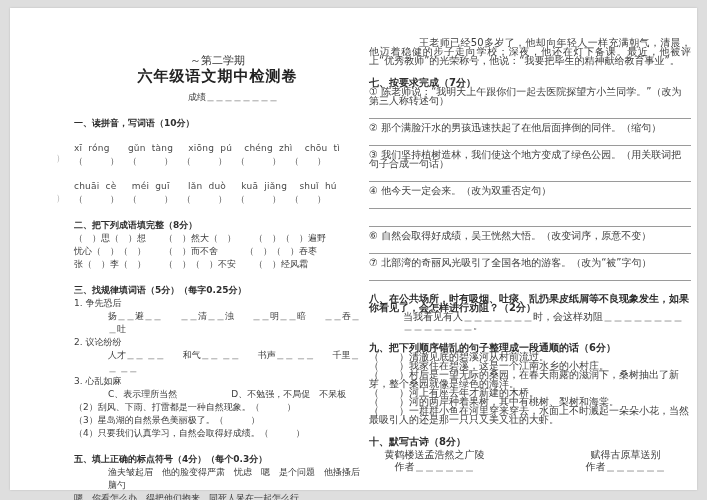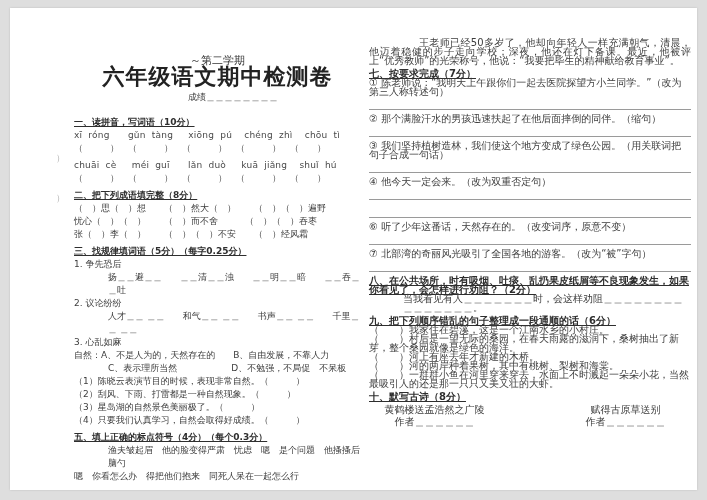--- a/index.html
+++ b/index.html
@@ -18,25 +18,25 @@
   }
   .cols{
     position:absolute;left:0;top:0;right:0;bottom:0;
     display:flex;
     padding:30px 6px 0 64px;
     box-sizing:border-box;
   }
   .col-left{width:287px;margin-right:8px;flex:none;font-size:9px;line-height:13px;}
   .col-right{width:322px;flex:none;font-size:10px;line-height:9px;}
   .t{white-space:pre-wrap;}
-  .h{font-weight:bold;color:#2e2e2e;margin-top:4px;white-space:pre-wrap;text-decoration:underline;}
+  .h{font-weight:bold;color:#2e2e2e;margin-top:13px;white-space:pre-wrap;}
   .sem{text-align:center;font-size:11px;font-weight:normal;color:#333;margin-top:16px;}
-  .title{text-align:center;font-size:22px;font-weight:bold;color:#222;letter-spacing:1px;margin-top:3px;}
+  .title{text-align:center;font-size:15px;font-weight:bold;color:#222;letter-spacing:1px;margin-top:3px;}
   .score{font-size:9px;margin:8px 0 12px 114px;color:#3c3c3c;}
-  .pinyin{letter-spacing:.2px;color:#4a4a4a;margin-top:0;}
+  .pinyin{letter-spacing:.2px;color:#4a4a4a;margin-top:12px;}
   .parens{color:#4a4a4a;margin-bottom:4px;}
   .sub{padding-left:34px;}
   .rule{border-bottom:1px solid #9a9a9a;height:13px;margin-bottom:4px;}
   .passage{text-indent:5em;text-align:justify;}
   .poems{display:flex;margin-top:4px;}
   .poem{width:150px;text-align:center;}
   .poem + .poem{margin-left:60px;}
   .poem .author{margin-top:3px;}
   .edge-mark{position:absolute;color:#8a8a8a;font-size:9px;opacity:.7;}
   .edge-mark.m1{left:46px;top:144px;}
@@ -67,23 +67,21 @@
       <div class="t">忧心（　）（　）　　（　）而不舍　　　（　）（　）吞枣</div>
       <div class="t">张（　）李（　）　　（　）（　）不安　　（　）经风霜</div>
 
       <div class="h">三、找规律填词语（5分）（每字0.25分）</div>
       <div class="t">1. 争先恐后</div>
       <div class="t sub">扬＿＿避＿＿　　＿＿清＿＿浊　　＿＿明＿＿暗　　＿＿吞＿＿吐</div>
       <div class="t">2. 议论纷纷</div>
       <div class="t sub">人才＿＿ ＿＿　　和气＿＿ ＿＿　　书声＿＿ ＿＿　　千里＿＿ ＿＿</div>
       <div class="t">3. 心乱如麻</div>
 
-      <div class="t">自然：A、不是人为的，天然存在的　　B、自由发展，不靠人力</div>
       <div class="t sub">C、表示理所当然　　　　　　D、不勉强，不局促　不呆板</div>
-      <div class="t">（1）陈晓云表演节目的时候，表现非常自然。（　　　）</div>
       <div class="t">（2）刮风、下雨、打雷都是一种自然现象。（　　　）</div>
       <div class="t">（3）星岛湖的自然景色美丽极了。（　　　）</div>
       <div class="t">（4）只要我们认真学习，自然会取得好成绩。（　　　）</div>
 
       <div class="h">五、填上正确的标点符号（4分）（每个0.3分）</div>
       <div class="t sub">渔夫皱起眉　他的脸变得严肃　忧虑　嗯　是个问题　他搔搔后脑勺</div>
       <div class="t">嗯　你看怎么办　得把他们抱来　同死人呆在一起怎么行</div>
 
     </div>
 
@@ -93,29 +91,30 @@
       <div class="h">七、按要求完成（7分）</div>
       <div class="t">① 陈老师说：“我明天上午跟你们一起去医院探望方小兰同学。”（改为第三人称转述句）</div>
       <div class="rule"></div>
       <div class="t">② 那个满脸汗水的男孩迅速扶起了在他后面摔倒的同伴。（缩句）</div>
       <div class="rule"></div>
       <div class="t">③ 我们坚持植树造林，我们使这个地方变成了绿色公园。（用关联词把句子合成一句话）</div>
       <div class="rule"></div>
       <div class="t">④ 他今天一定会来。（改为双重否定句）</div>
       <div class="rule"></div>
       <div class="rule"></div>
-      <div class="t">⑥ 听了少年这番话，天然存在的。（改变词序，原意不变）</div>
+      <div class="t">⑥ 自然会取得好成绩，吴王恍然大悟。（改变词序，原意不变）</div>
       <div class="rule"></div>
       <div class="t">⑦ 北部湾的奇丽风光吸引了全国各地的游客。（改为“被”字句）</div>
       <div class="rule"></div>
 
       <div class="h">八、在公共场所，时有吸烟、吐痰、乱扔果皮纸屑等不良现象发生，如果你看见了，会怎样进行劝阻？（2分）</div>
       <div class="t sub">当我看见有人＿＿＿＿＿＿＿时，会这样劝阻＿＿＿＿＿＿＿＿＿＿＿＿＿＿＿。</div>
 
       <div class="h">九、把下列顺序错乱的句子整理成一段通顺的话（6分）</div>
+      <div class="t">（　　）清澈见底的碧溪河从村前流过。</div>
       <div class="t">（　　）我家住在碧溪，这是一个江南水乡的小村庄。</div>
       <div class="t">（　　）村后是一望无际的桑园，在春天雨露的滋润下，桑树抽出了新芽，整个桑园就像是绿色的海洋。</div>
       <div class="t">（　　）河上有座去年才新建的木桥。</div>
       <div class="t">（　　）河的两岸种着果树，其中有桃树、梨树和海棠。</div>
       <div class="t">（　　）一群群小鱼在河里穿来穿去，水面上不时溅起一朵朵小花，当然最吸引人的还是那一只只又美又壮的大虾。</div>
 
       <div class="h">十、默写古诗（8分）</div>
       <div class="poems">
         <div class="poem">
           <div class="t">黄鹤楼送孟浩然之广陵</div>

